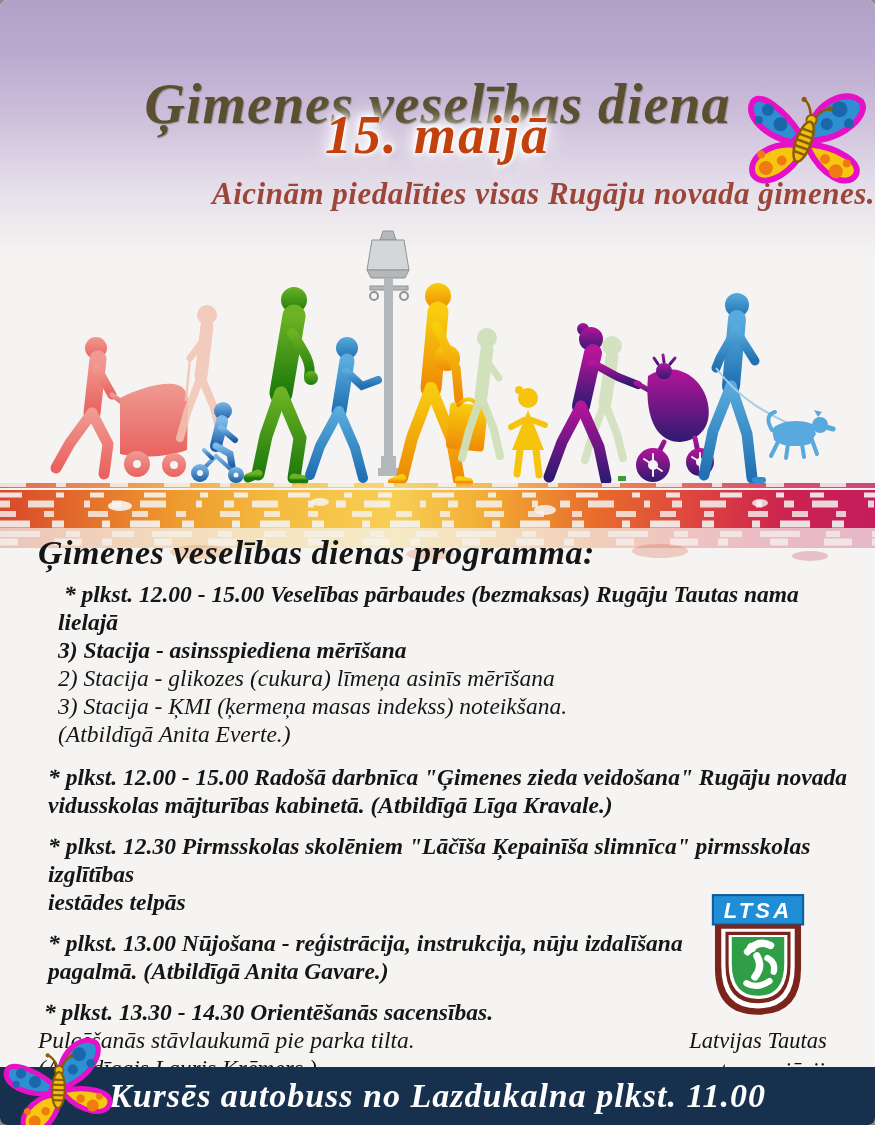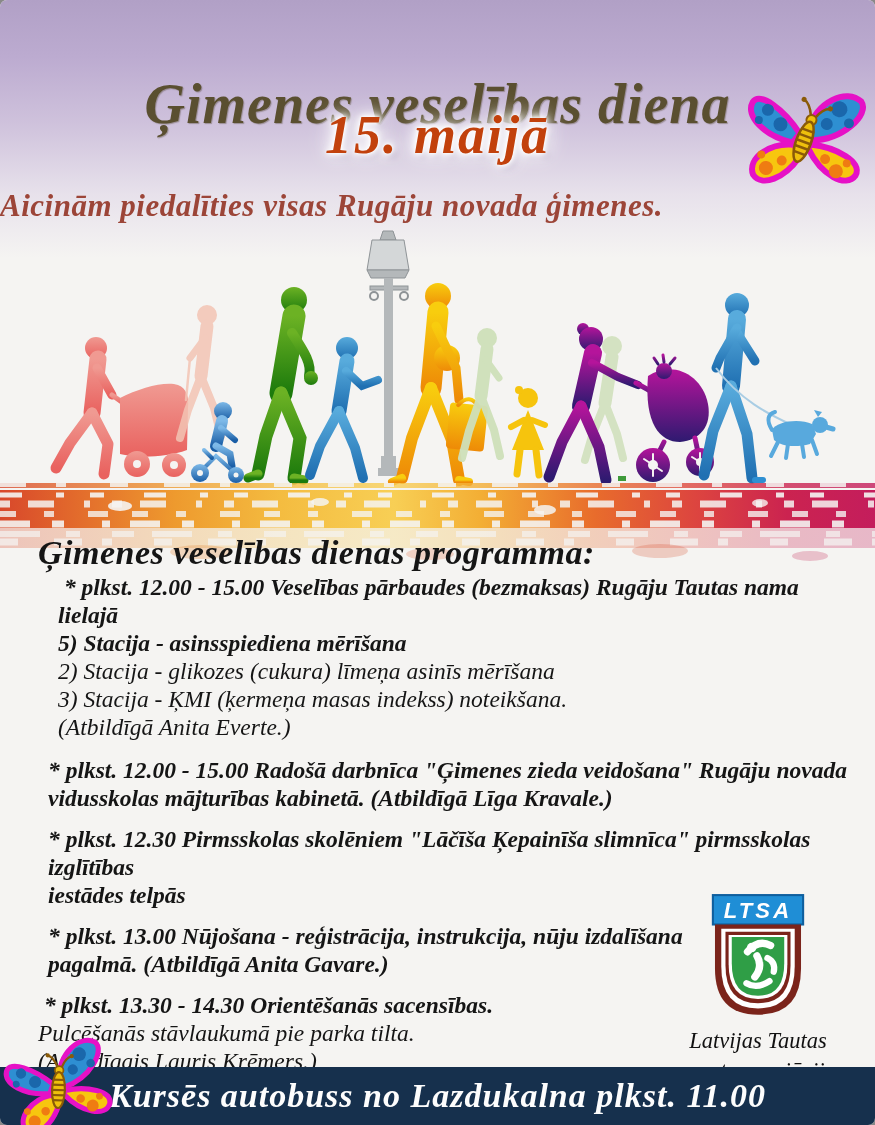--- a/index.html
+++ b/index.html
@@ -6,26 +6,26 @@
   .poster{position:relative;width:875px;height:1125px;margin:0 auto;overflow:hidden;
     background:#f5f4f2;font-family:"Liberation Serif",serif;border-radius:7px;}
   .top-gradient{position:absolute;left:0;top:0;width:875px;height:258px;
     background:linear-gradient(180deg,#b1a0c6 0%,#bcabd0 22%,#cfc2dc 48%,#e7e1eb 75%,rgba(245,244,242,0) 100%);}
   .page-title{position:absolute;left:0;top:34px;width:875px;text-align:center;
     font-size:56px;font-weight:bold;font-style:italic;color:#5a4f30;letter-spacing:1px;
     text-shadow:1px 1px 1px rgba(60,50,20,.35);}
   .event-date{position:absolute;left:0;top:104px;width:875px;text-align:center;
     font-size:54px;font-weight:bold;font-style:italic;color:#c2410c;letter-spacing:2px;
     text-shadow:0 0 3px #fff,0 0 6px #fff,0 0 9px #fff,0 0 14px #fff,0 0 20px #fff,0 0 28px rgba(255,255,255,.9),4px 4px 6px rgba(140,120,165,.55);}
-  .event-subtitle{position:absolute;left:0;top:188px;width:875px;text-align:left;
+  .event-subtitle{position:absolute;left:0;top:176px;width:875px;text-align:right;
     font-size:31px;font-weight:bold;font-style:italic;color:#9c4538;letter-spacing:.5px;}
   .scene{position:absolute;left:0;top:228px;}
   .grunge{position:absolute;left:0;top:476px;}
   .program{position:absolute;left:38px;top:534px;width:822px;color:#151515;}
-  .program h2{margin:0 0 1px 0;font-size:34px;font-weight:bold;font-style:italic;letter-spacing:.5px;}
+  .program h2{margin:0 0 8px 0;font-size:34px;font-weight:bold;font-style:italic;letter-spacing:.5px;}
   .prog-item{font-style:italic;font-size:23.5px;line-height:28px;margin-bottom:13px;white-space:pre-wrap;}
   .item-0{padding-left:20px;margin-bottom:15px;}
   .item-0 div:nth-child(-n+2){font-weight:bold;}
   .item-1 div,.item-2 div,.item-3 div{font-weight:bold;}
   .item-1,.item-2,.item-3{padding-left:10px;}
   .item-4 div:first-child{font-weight:bold;}
   .logo-block{position:absolute;left:678px;top:893px;width:160px;text-align:center;}
   .logo-caption{font-size:22.5px;font-style:italic;line-height:30px;color:#111;margin-top:1px;}
   .footer-bar{position:absolute;left:0;top:1067px;width:875px;height:58px;background:#16304d;}
   .footer-bar div{width:100%;text-align:center;line-height:58px;font-size:34px;
@@ -285,21 +285,21 @@
     <line x1="0" y1="58" x2="875" y2="58" stroke="#f5f4f2" stroke-width="6" stroke-dasharray="40 26 14 32 22 18" opacity=".7"></line>
     <line x1="0" y1="66" x2="875" y2="66" stroke="#f5f4f2" stroke-width="7" stroke-dasharray="18 36 28 20 10 42" opacity=".75"></line>
     <ellipse cx="200" cy="76" rx="30" ry="7" fill="#e58a3c" opacity=".3"></ellipse>
     <ellipse cx="430" cy="78" rx="24" ry="6" fill="#e5663c" opacity=".25"></ellipse>
     <ellipse cx="660" cy="75" rx="28" ry="7" fill="#d8502f" opacity=".25"></ellipse>
     <ellipse cx="810" cy="80" rx="18" ry="5" fill="#c22553" opacity=".25"></ellipse>
   </svg>
 
   <div class="program">
     <h2>Ģimenes veselības dienas programma:</h2>
-    <div class="prog-item item-0"><div> * plkst. 12.00 - 15.00 Veselības pārbaudes (bezmaksas) Rugāju Tautas nama lielajā</div><div>5) Stacija - asinsspiediena mērīšana</div><div>2) Stacija - glikozes (cukura) līmeņa asinīs mērīšana</div><div>3) Stacija - ĶMI (ķermeņa masas indekss) noteikšana.</div><div>(Atbildīgā Anita Everte.)</div></div>
+    <div class="prog-item item-0"><div> * plkst. 12.00 - 15.00 Veselības pārbaudes (bezmaksas) Rugāju Tautas nama lielajā</div><div>3) Stacija - asinsspiediena mērīšana</div><div>2) Stacija - glikozes (cukura) līmeņa asinīs mērīšana</div><div>3) Stacija - ĶMI (ķermeņa masas indekss) noteikšana.</div><div>(Atbildīgā Anita Everte.)</div></div>
     <div class="prog-item item-1"><div>* plkst. 12.00 - 15.00 Radošā darbnīca "Ģimenes zieda veidošana" Rugāju novada</div><div>vidusskolas mājturības kabinetā. (Atbildīgā Līga Kravale.)</div></div>
     <div class="prog-item item-2"><div>* plkst. 12.30 Pirmsskolas skolēniem "Lāčīša Ķepainīša slimnīca" pirmsskolas izglītības</div><div>iestādes telpās</div></div>
     <div class="prog-item item-3"><div>* plkst. 13.00 Nūjošana - reģistrācija, instrukcija, nūju izdalīšana</div><div>pagalmā. (Atbildīgā Anita Gavare.)</div></div>
     <div class="prog-item item-4"><div> * plkst. 13.30 - 14.30 Orientēšanās sacensības.</div><div>Pulcēšanās stāvlaukumā pie parka tilta.</div><div>(Atbildīgais Lauris Krēmers.)</div></div>
   </div>
 
   <div class="logo-block">
     <svg width="124" height="128" viewBox="0 0 110 122">
       <rect x="12" y="2" width="86" height="28" fill="#1f8ed6" stroke="#0e5f9e" stroke-width="2"></rect>
       <text x="55" y="24" text-anchor="middle" font-size="21" font-weight="bold" font-style="italic" fill="#ffffff" font-family="Liberation Sans, sans-serif" letter-spacing="3">LTSA</text>

